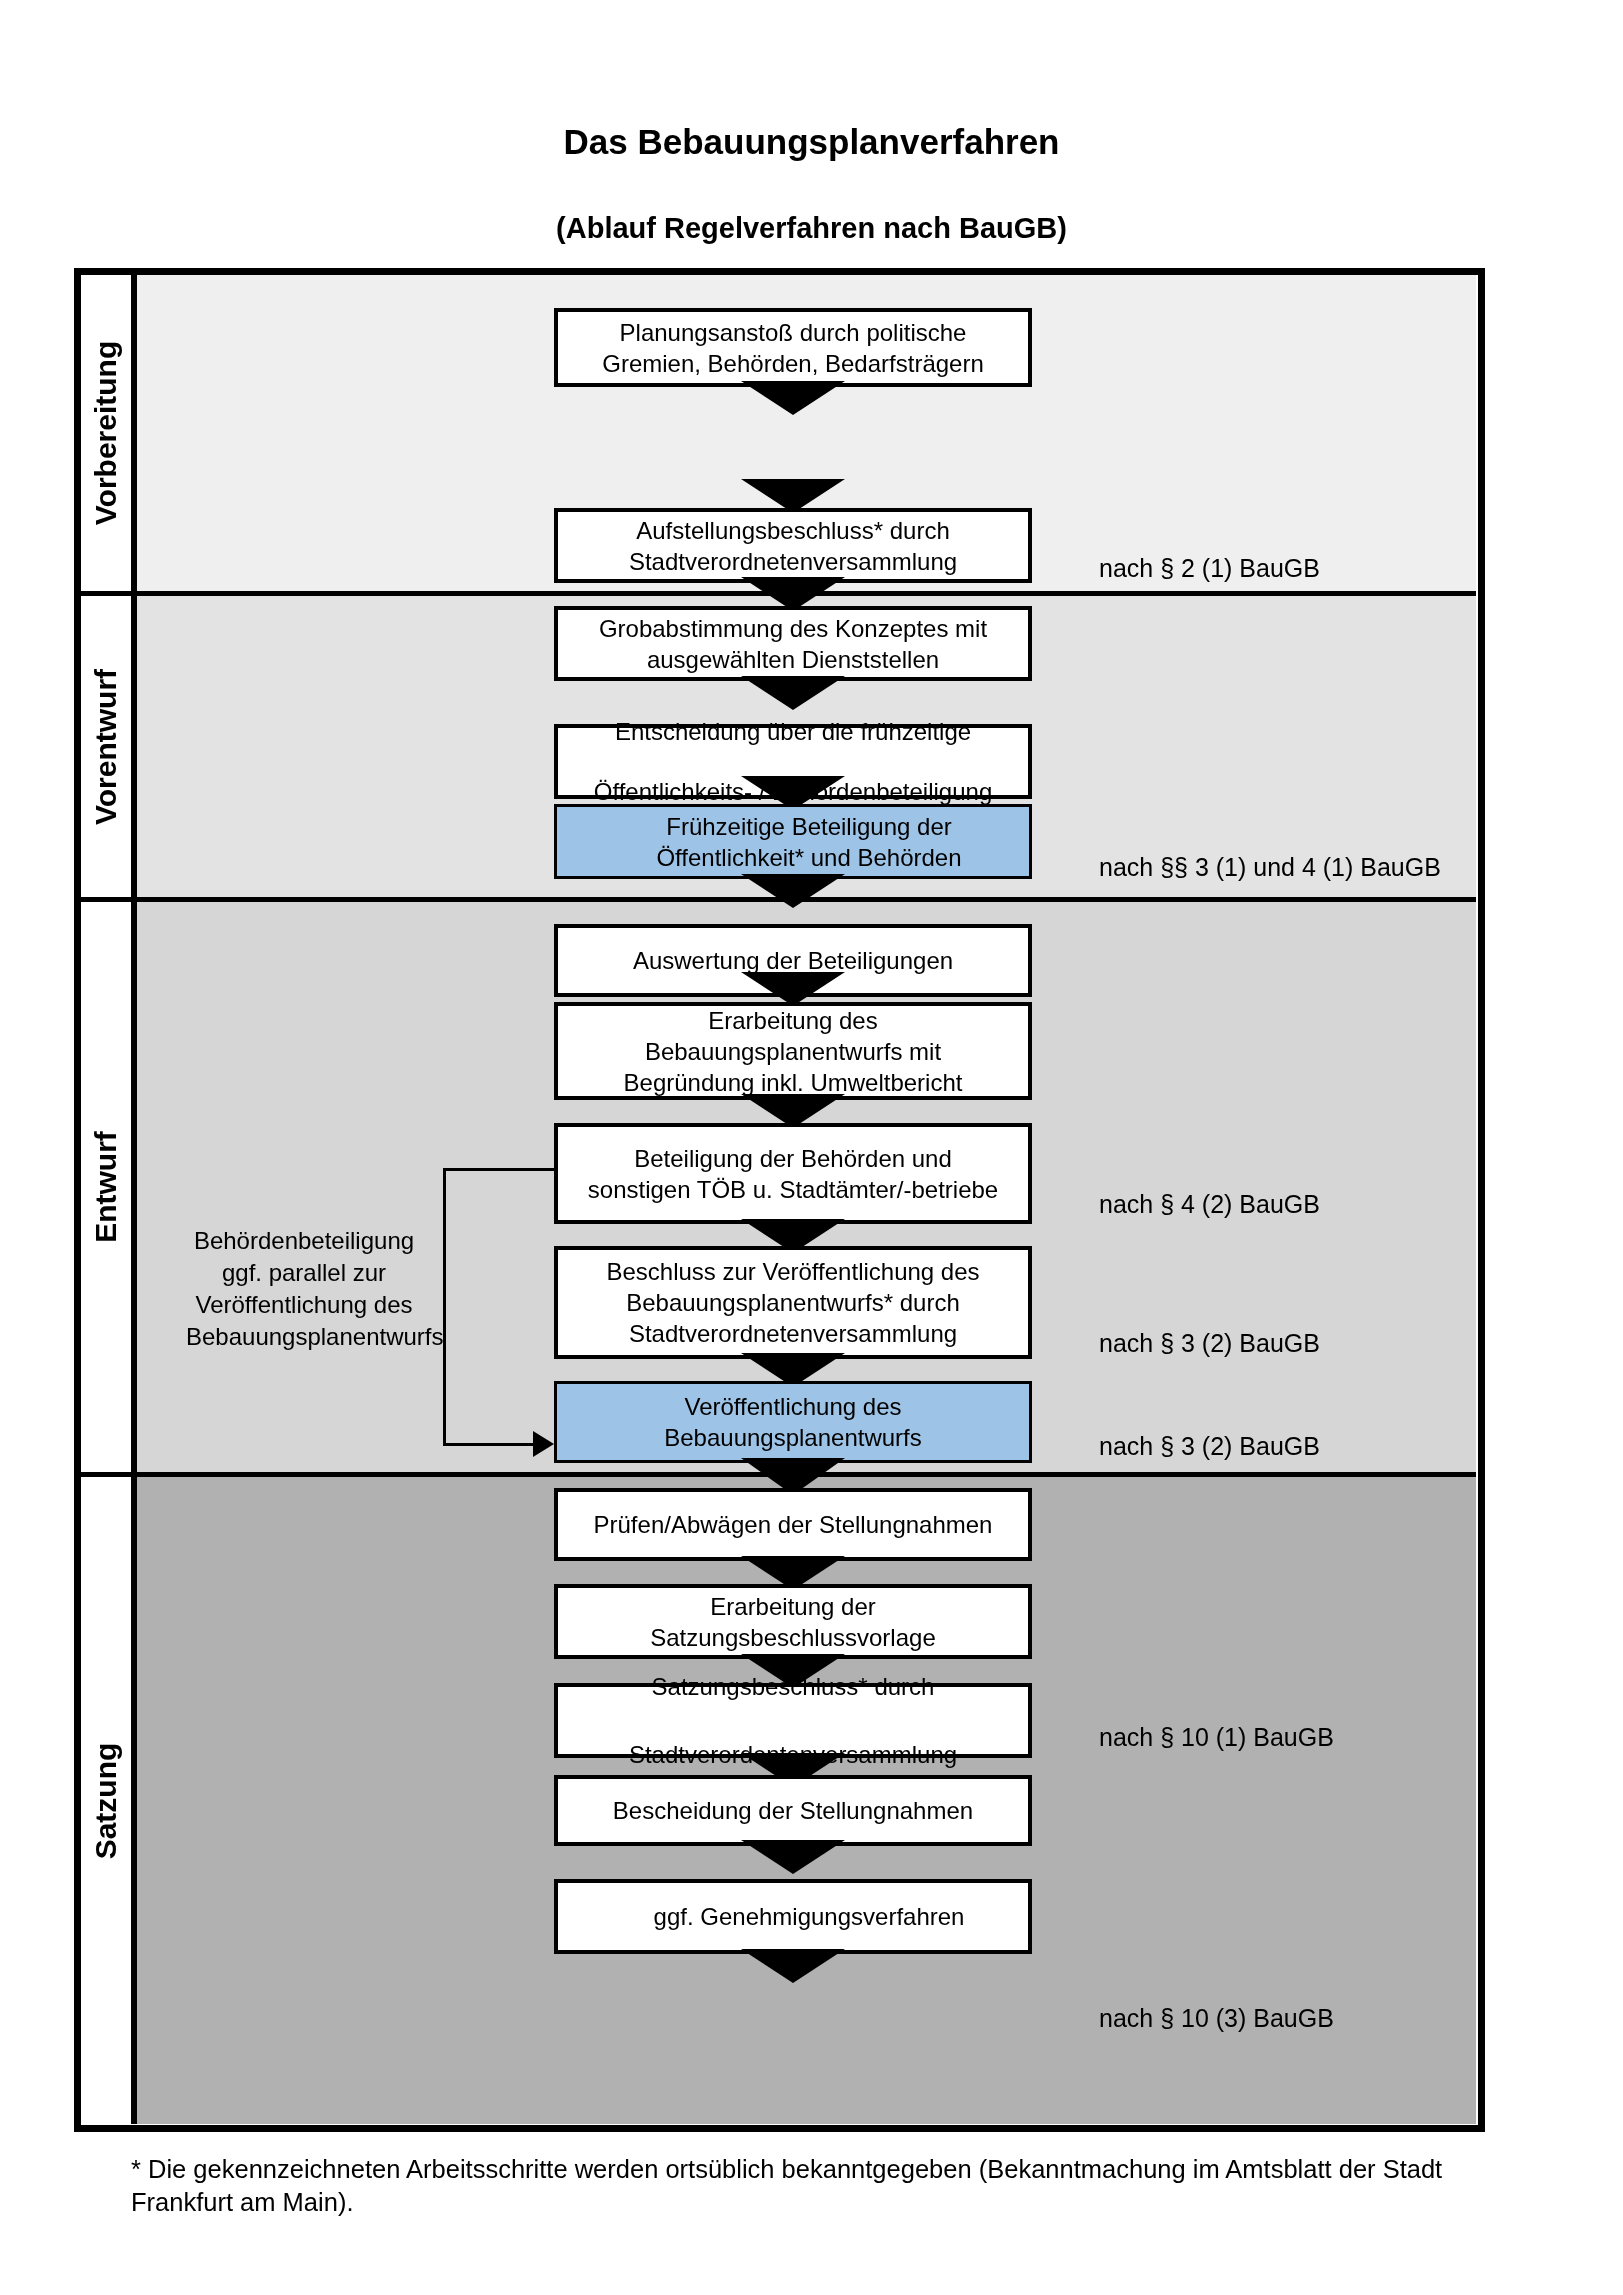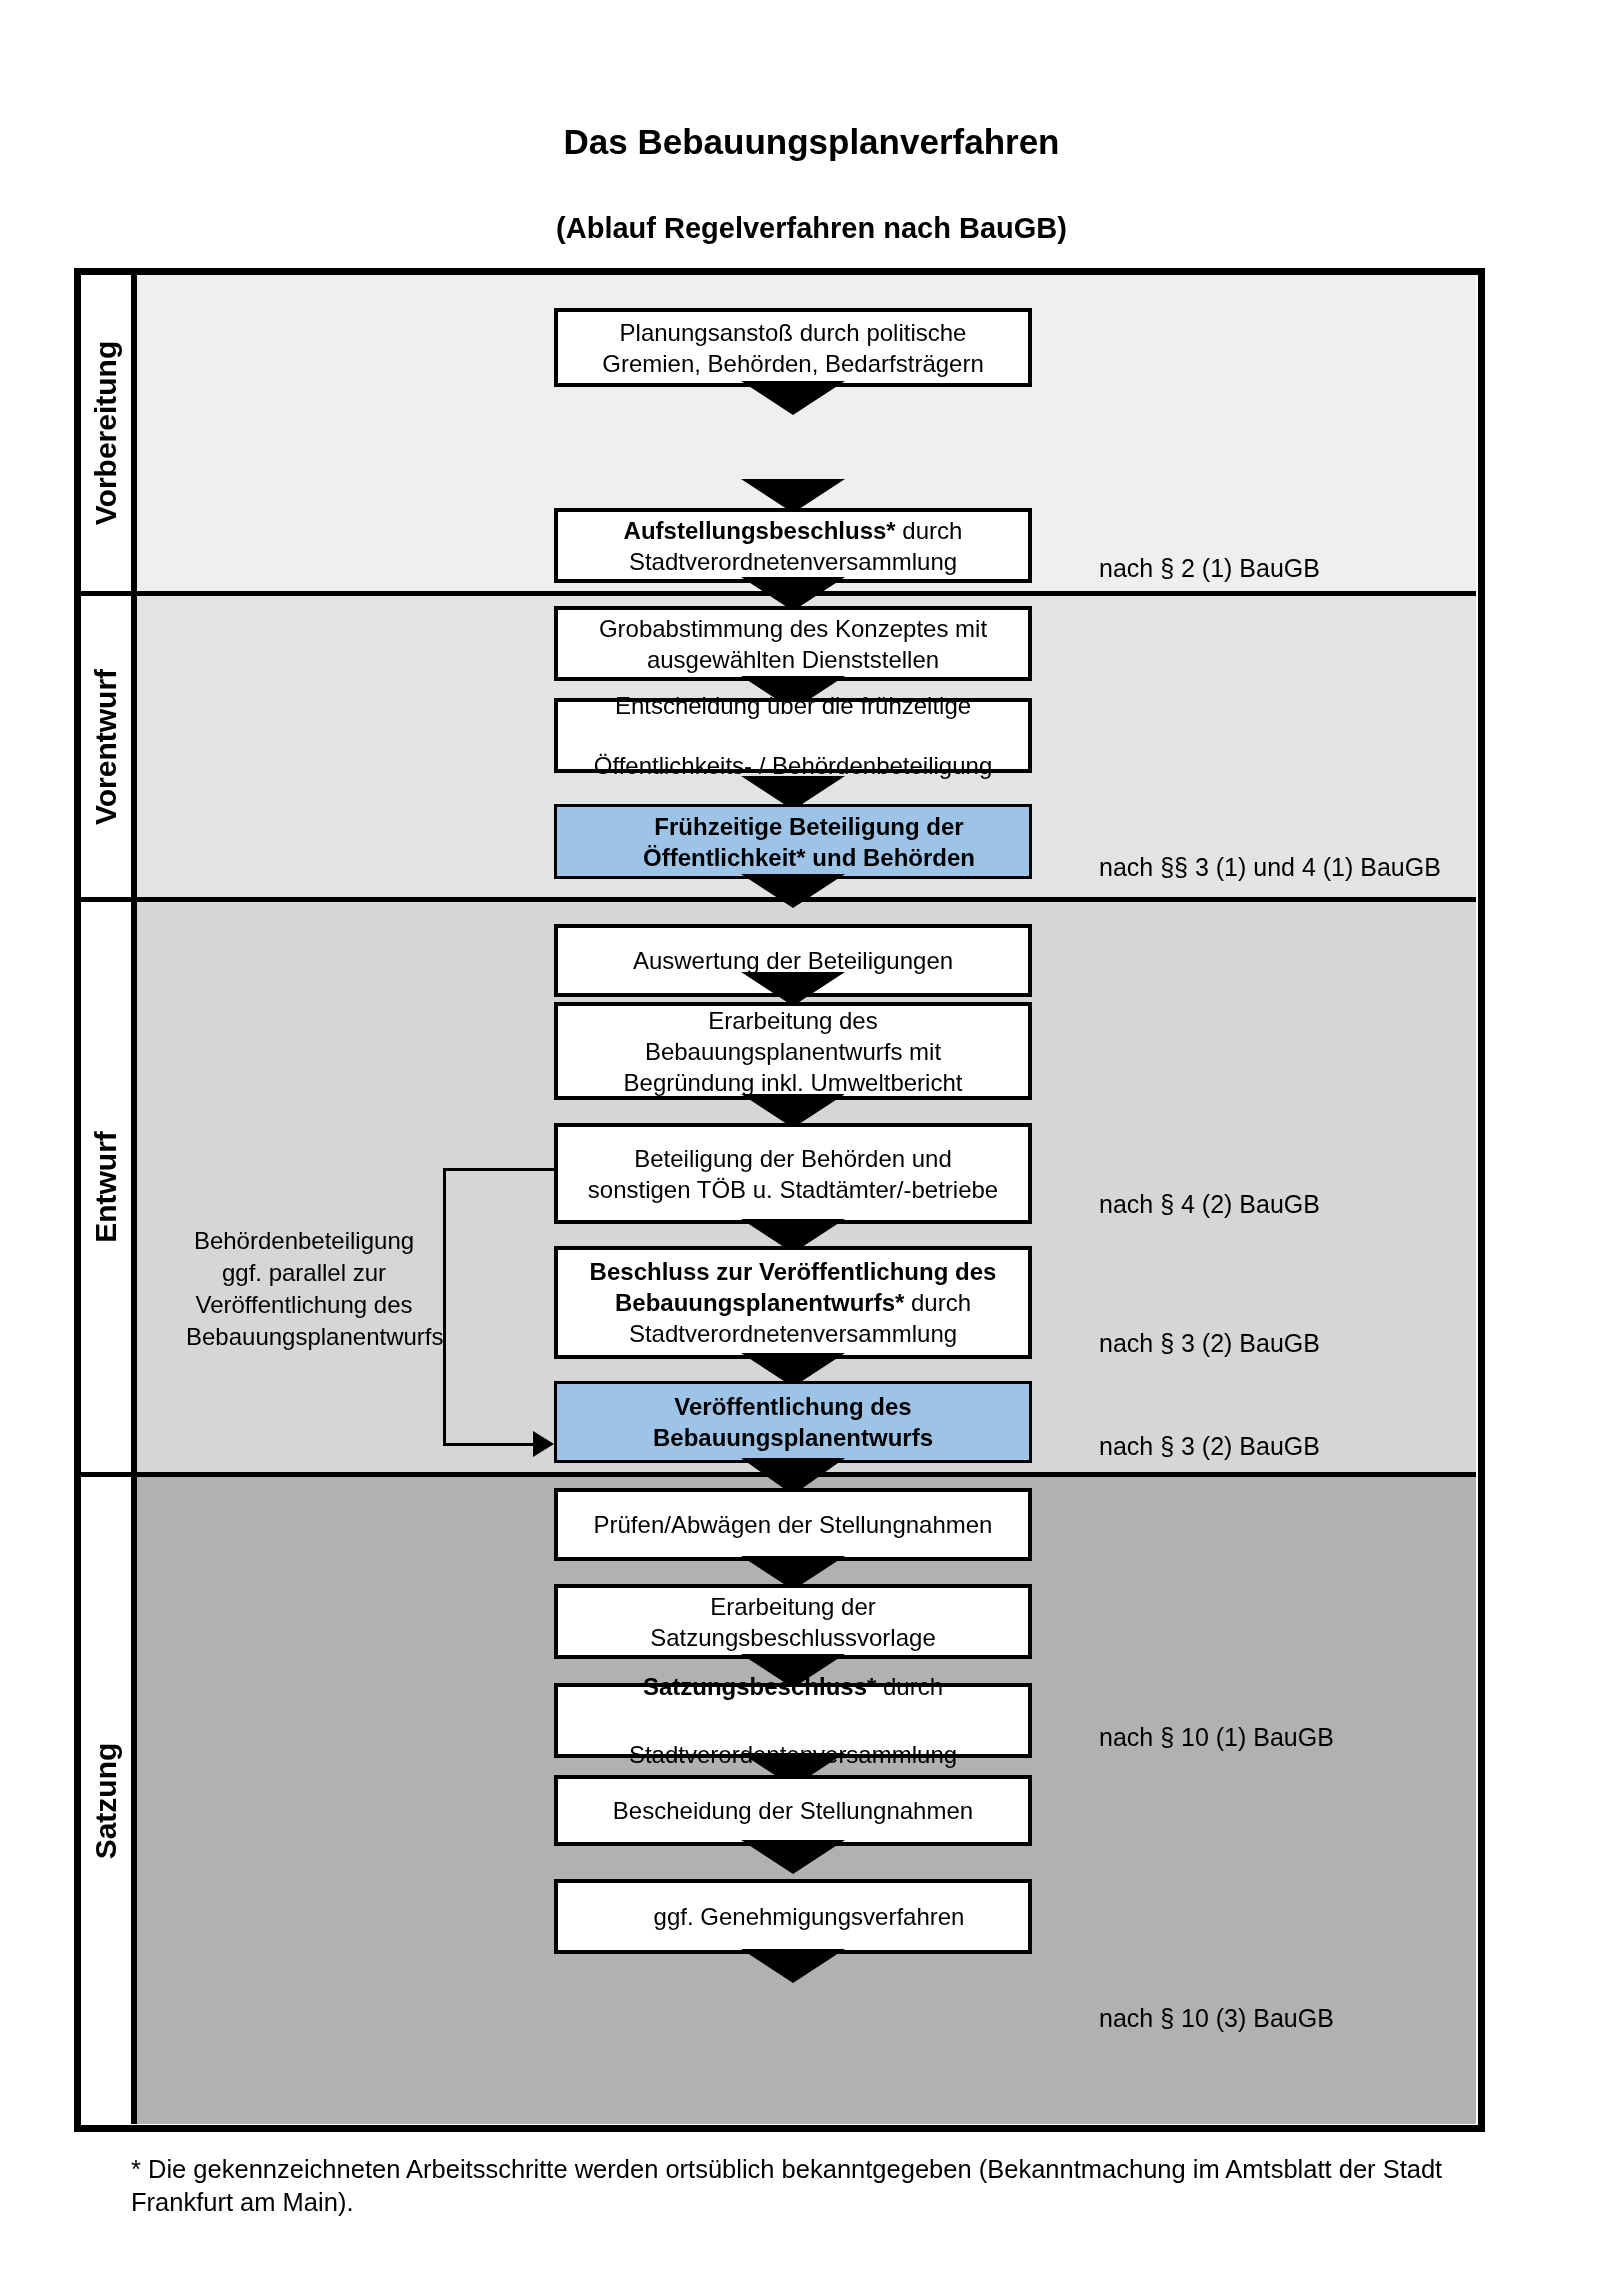--- a/index.html
+++ b/index.html
@@ -35,21 +35,21 @@
   }
   .pbody{flex:1;}
   .overlay{position:absolute;left:0;top:0;width:1397px;height:1848px;}
   .box{
     position:absolute;left:473px;width:478px;background:#ffffff;
     border:4.6px solid #000;box-sizing:border-box;
     display:flex;flex-direction:column;align-items:center;justify-content:center;
     text-align:center;font-size:24px;line-height:31px;
   }
   .box.blue{background:#9dc3e6;border-width:3.9px;}
-  .b{font-weight:700;}
+  .b{font-weight:400;}
   .arrow{
     position:absolute;left:660px;width:0;height:0;
     border-left:52px solid transparent;border-right:52px solid transparent;
     border-top:34px solid #000;
   }
   .arrow.tall{border-top-width:37px;}
   .legal{
     position:absolute;left:1018px;width:406px;font-size:25px;line-height:31px;
     text-align:left;white-space:nowrap;
   }
@@ -122,21 +122,21 @@
       <div>Stadtverordnetenversammlung</div>
     </div>
     <div class="arrow" style="top:302px;"></div>
 
     <div class="box" style="top:331px;height:75px;">
       <div>Grobabstimmung des Konzeptes mit</div>
       <div>ausgewählten Dienststellen</div>
     </div>
     <div class="arrow" style="top:401px;"></div>
 
-    <div class="box" style="top:423px;height:75px;gap:29px;">
+    <div class="box" style="top:449px;height:75px;gap:29px;">
       <div>Entscheidung über die frühzeitige</div>
       <div>Öffentlichkeits- / Behördenbeteiligung</div>
     </div>
     <div class="arrow" style="top:501px;"></div>
 
     <div class="box blue" style="top:529px;height:75px;padding-left:32px;">
       <div class="b">Frühzeitige Beteiligung der</div>
       <div class="b">Öffentlichkeit* und Behörden</div>
     </div>
     <div class="arrow" style="top:599px;"></div>

